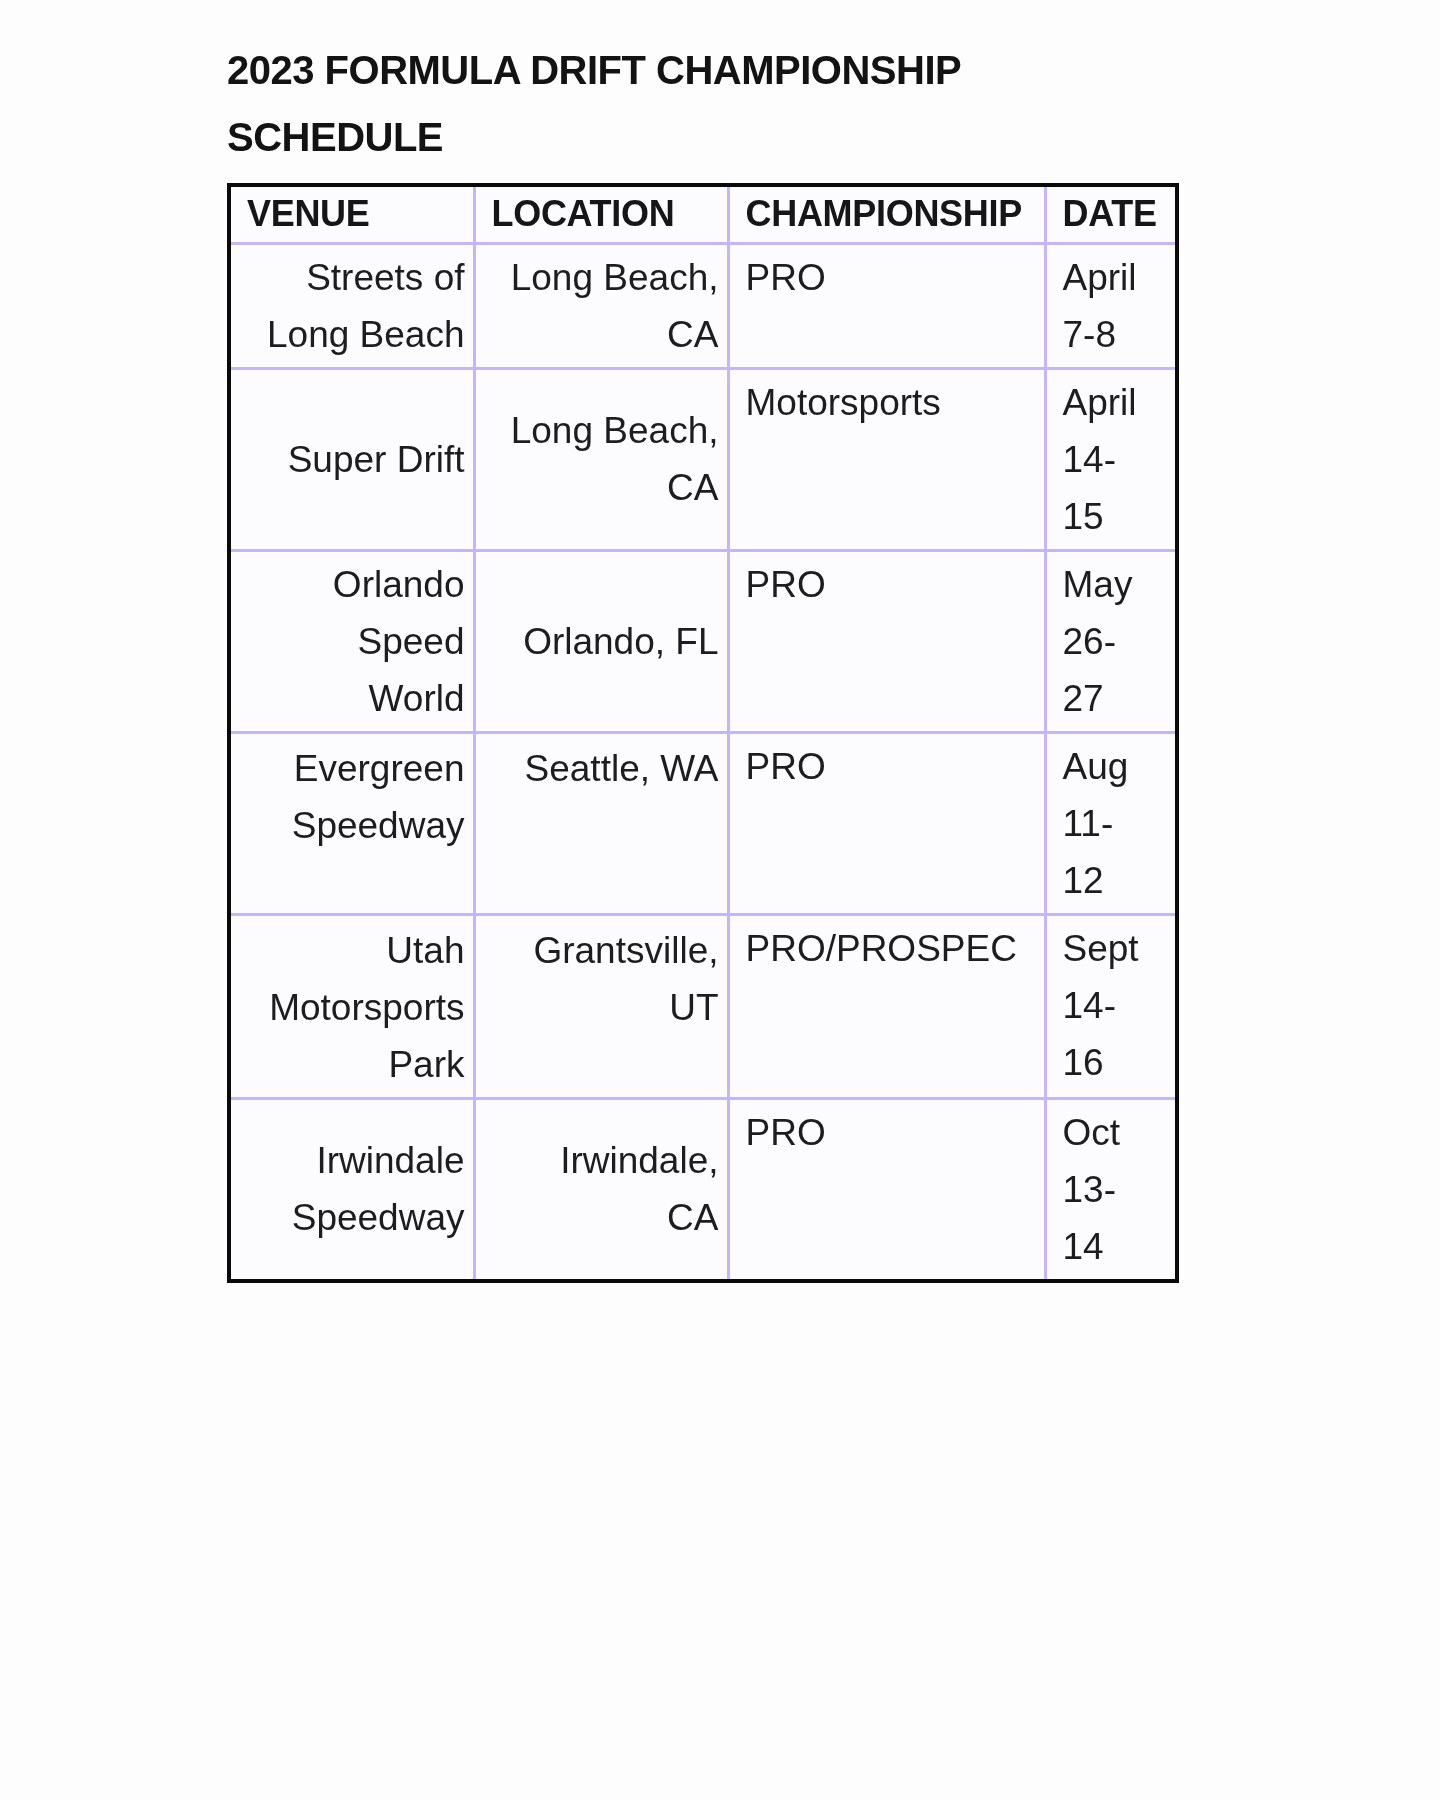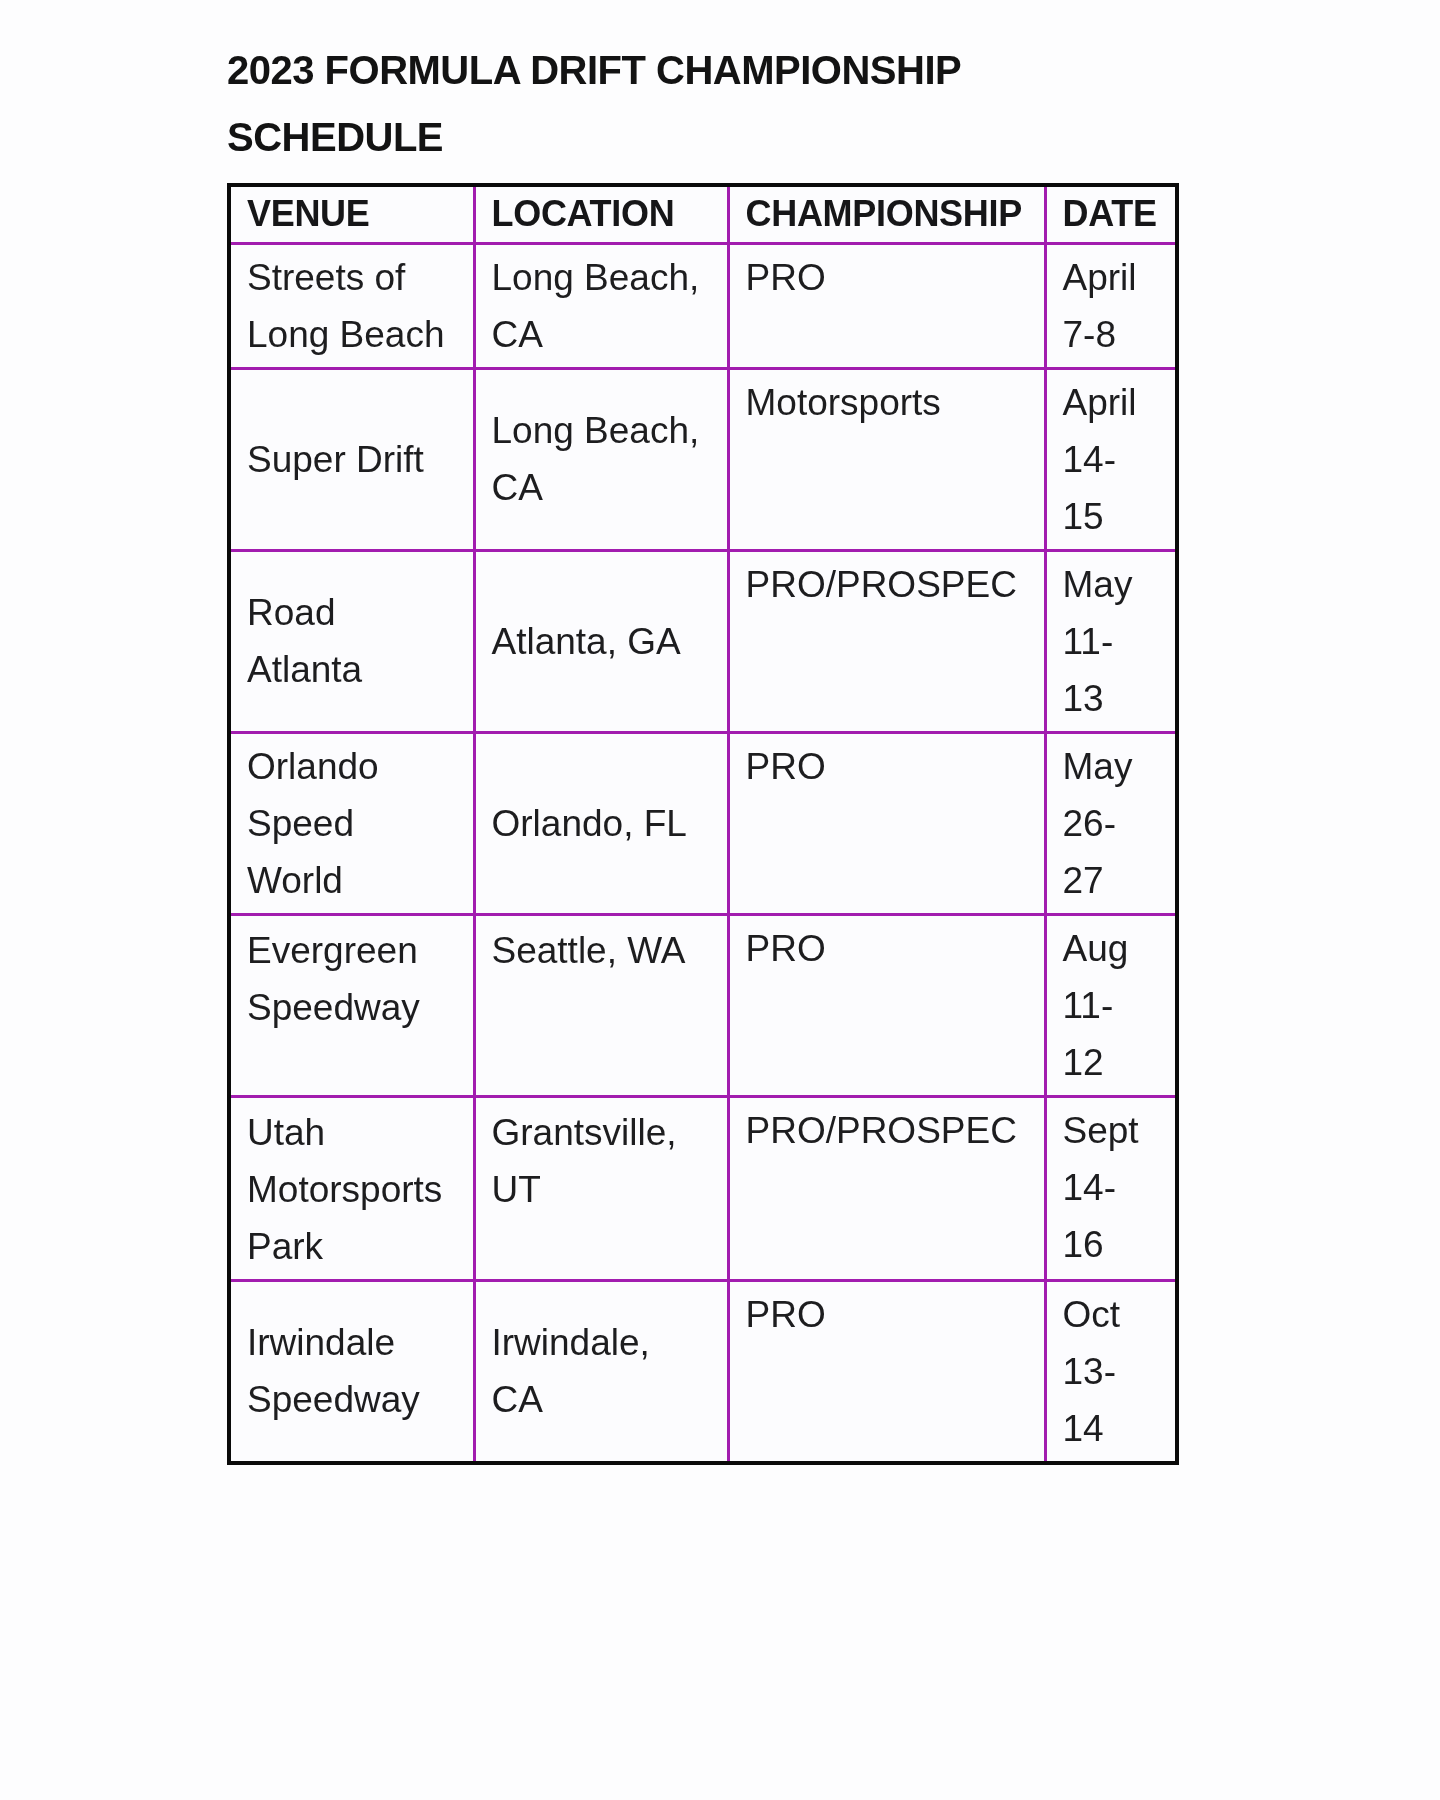--- a/index.html
+++ b/index.html
@@ -36,21 +36,21 @@
     border-collapse: collapse;
     table-layout: fixed;
     border: 4px solid #0a0a0a;
   }
   col.c-venue    { width: 245px; }
   col.c-location { width: 254px; }
   col.c-champ    { width: 317px; }
   col.c-date     { width: 132px; }
 
   th, td {
-    border: 3px solid #a21caf;
+    border: 3px solid #c4b5fd;
     text-align: left;
     background: #fcfcfe;
   }
   thead tr { height: 58px; }
   th {
     font-size: 36px;
     font-weight: 700;
     letter-spacing: -0.3px;
     vertical-align: middle;
     padding: 0 6px 0 16px;
@@ -60,21 +60,21 @@
   tbody tr { height: 178px; }
   tbody tr.row-first { height: 118px; }
   td {
     font-size: 37px;
     line-height: 57px;
     padding: 4px 8px 4px 16px;
     white-space: pre-line;
     color: #1d1d1f;
   }
   
-  td.cell-venue, td.cell-location { vertical-align: middle; }
+  td.cell-venue, td.cell-location { vertical-align: middle; text-align: right; }
   
   td.cell-champ, td.cell-date { vertical-align: top; padding-top: 4px; }
   
   tr.vtop td.cell-venue, tr.vtop td.cell-location { vertical-align: top; padding-top: 6px; }
   
   td.tight { line-height: 48px; }
 </style>
 </head>
 <body>
 
@@ -109,29 +109,20 @@
     <tr>
       <td class="cell-venue">Super Drift</td>
       <td class="cell-location">Long Beach,
 CA</td>
       <td class="cell-champ">Motorsports</td>
       <td class="cell-date">April
 14-
 15</td>
     </tr>
     <tr>
-      <td class="cell-venue">Road
-Atlanta</td>
-      <td class="cell-location">Atlanta, GA</td>
-      <td class="cell-champ">PRO/PROSPEC</td>
-      <td class="cell-date">May
-11-
-13</td>
-    </tr>
-    <tr>
       <td class="cell-venue">Orlando
 Speed
 World</td>
       <td class="cell-location">Orlando, FL</td>
       <td class="cell-champ">PRO</td>
       <td class="cell-date">May
 26-
 27</td>
     </tr>
     <tr class="vtop">

